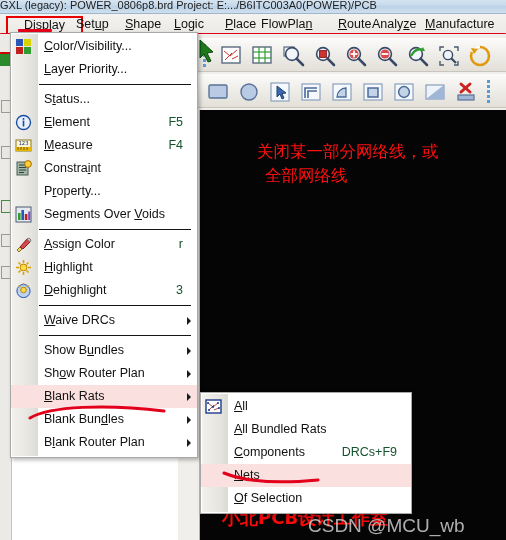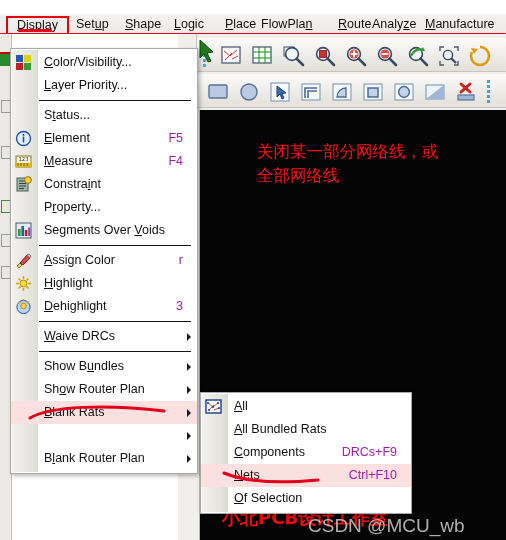--- a/index.html
+++ b/index.html
@@ -36,21 +36,21 @@
     border-bottom: 1px solid #d4d0c8;
   }
   .menubar-item {
     position: absolute; top: 2px; height: 16px;
     font-size: 12.5px; color: #111; white-space: nowrap;
     padding: 0 2px; line-height: 16px;
   }
   .menubar-item u { text-decoration: underline; }
   .menubar-item.active {
     border: 2px solid #e60000;
-    padding: 0 9px;
+    padding: 0 16px;
     top: 2px; height: 19px; line-height: 15px;
   }
 
   
   .red-rule {
     position: absolute; background: #e2001a; border-radius: 1px;
   }
 
   
   .left-strip {
@@ -127,39 +127,39 @@
     background: #f0efeb;
     border-right: 1px solid #b9b5ad;
   }
   .bg-panel-inner {
     position: absolute; left: 0; top: 0; width: 166px; height: 506px;
     background: #ffffff;
   }
 
   
   .popup {
-    position: absolute; left: 10px; top: 48px; width: 188px;
+    position: absolute; left: 10px; top: 32px; width: 188px;
     background: #ffffff;
     border: 1px solid #a9a9a9;
     box-shadow: 2px 2px 4px rgba(0,0,0,0.28);
     padding: 2px 0 3px 0;
   }
   .popup-gutter {
     position: absolute; left: 1px; top: 1px; width: 26px; bottom: 1px;
     background: linear-gradient(to right,#f2f1ee 0%, #e6e4df 70%, #dcdad4 100%);
   }
   .mi {
     position: relative; height: 23px; line-height: 23px;
     padding-left: 33px; padding-right: 8px;
     font-size: 12.5px; color: #111; white-space: nowrap;
     cursor: default;
   }
   .mi .label u { text-decoration: underline; }
   .mi .accel {
-    position: absolute; right: 14px; top: 0; font-size: 12.5px; color: #a21caf;
+    position: absolute; right: 14px; top: 0; font-size: 12.5px; color: #14532d;
   }
   .mi .arrow {
     position: absolute; right: 6px; top: 8px;
     width: 0; height: 0;
     border-left: 4px solid #1a1a1a;
     border-top: 4px solid transparent;
     border-bottom: 4px solid transparent;
   }
   .mi.hl { background: #fbe0e0; }
   .mi .ic {
@@ -184,20 +184,23 @@
   }
 
   
   .annot { position: absolute; pointer-events: none; }
 </style>
 </head>
 <body>
 
 <div id="app">
 
+  <div class="titlebar">
+    <div class="titlebar-text">GXL (legacy): POWER_0806p8.brd  Project: E:.../B6ITC003A0(POWER)/PCB</div>
+  </div>
 
   <div class="menubar" id="menubar">
       <div class="menubar-item active" style="left: 6px;"><span><u>D</u>isplay</span></div>
       <div class="menubar-item" style="left: 74px;"><span>Set<u>u</u>p</span></div>
       <div class="menubar-item" style="left: 123px;"><span><u>S</u>hape</span></div>
       <div class="menubar-item" style="left: 172px;"><span><u>L</u>ogic</span></div>
       <div class="menubar-item" style="left: 223px;"><span><u>P</u>lace</span></div>
       <div class="menubar-item" style="left: 259px;"><span>FlowPla<u>n</u></span></div>
       <div class="menubar-item" style="left: 336px;"><span><u>R</u>oute</span></div>
       <div class="menubar-item" style="left: 370px;"><span>Analy<u>z</u>e</span></div>
@@ -375,21 +378,21 @@
         </div>
       </div>
   </div>
 
   <svg class="green-arrow" width="18" height="26" viewBox="0 0 18 26">
     <path d="M2 2 L15 14 L9 15 L13 23 L10 24 L6 16 L2 20 Z" fill="#1f7a1f" stroke="#0b4d0b" stroke-width="1"></path>
   </svg>
 
   <div class="canvas">
     <div class="canvas-note">关闭某一部分网络线，或</div>
-    <div class="canvas-note" style="top:54px;">全部网络线</div>
+    <div class="canvas-note" style="top:54px;margin-left:8px;">全部网络线</div>
     <div class="canvas-brand">小北PCB设计工作室</div>
     <div class="canvas-watermark">CSDN @MCU_wb</div>
   </div>
 
   <div class="popup">
     <div class="popup-gutter"></div>
     <div id="display-menu-items">
         <div class="mi"><span class="ic"><svg width="17" height="17" viewBox="0 0 17 17">
               <rect x="1" y="1" width="7" height="7" fill="#2a55b8"></rect>
               <rect x="9" y="1" width="7" height="7" fill="#d8d200"></rect>
@@ -460,21 +463,21 @@
                 <line x1="13.4" y1="3.6" x2="11.7" y2="5.3"></line>
               </g>
               <circle cx="8.5" cy="8" r="2.8" fill="#ffd94a" stroke="#b98a00"></circle>
             </svg></span><span class="label"><u>D</u>ehighlight</span><span class="accel">3</span></div>
         <div class="sep"></div>
         <div class="mi"><span class="label"><u>W</u>aive DRCs</span><span class="arrow"></span></div>
         <div class="sep"></div>
         <div class="mi"><span class="label">Show B<u>u</u>ndles</span><span class="arrow"></span></div>
         <div class="mi"><span class="label">Sh<u>o</u>w Router Plan</span><span class="arrow"></span></div>
         <div class="mi hl"><span class="label"><u>B</u>lank Rats</span><span class="arrow"></span></div>
-        <div class="mi"><span class="arrow"></span></div>
+        <div class="mi"><span class="label">Blank Bun<u>d</u>les</span><span class="arrow"></span></div>
         <div class="mi"><span class="label">B<u>l</u>ank Router Plan</span><span class="arrow"></span></div>
       </div>
   </div>
 
   <div class="submenu">
     <div class="submenu-gutter"></div>
     <div id="submenu-items">
         <div class="mi"><span class="ic"><svg width="17" height="17" viewBox="0 0 17 17">
               <rect x="1" y="2" width="15" height="13" fill="#ffffff" stroke="#1a3b8a" stroke-width="1.4"></rect>
               <g stroke="#b03030" stroke-width="0.9">
@@ -486,21 +489,21 @@
               <g fill="#1a3b8a">
                 <circle cx="3" cy="5" r="1"></circle>
                 <circle cx="13" cy="5" r="1"></circle>
                 <circle cx="8" cy="9" r="1"></circle>
                 <circle cx="4" cy="12" r="1"></circle>
                 <circle cx="14" cy="10" r="1"></circle>
               </g>
             </svg></span><span class="label"><u>A</u>ll</span></div>
         <div class="mi"><span class="label"><u>A</u>ll Bundled Rats</span></div>
         <div class="mi"><span class="label"><u>C</u>omponents</span><span class="accel">DRCs+F9</span></div>
-        <div class="mi hl"><span class="label"><u>N</u>ets</span><span class="accel">Ctrl+F10</span></div>
+        <div class="mi hl"><span class="label"><u>N</u>ets</span></div>
         <div class="mi"><span class="label"><u>O</u>f Selection</span></div>
       </div>
   </div>
 
   <svg class="annot" style="left:28px; top:404px;" width="140" height="18" viewBox="0 0 140 18">
     <path d="M2 14 C 22 2, 78 0, 136 7" stroke="#e2001a" stroke-width="3" fill="none" stroke-linecap="round"></path>
   </svg>
 
   <svg class="annot" style="left:222px; top:471px;" width="100" height="14" viewBox="0 0 100 14">
     <path d="M2 2 C 26 12, 64 12, 96 9" stroke="#e2001a" stroke-width="3" fill="none" stroke-linecap="round"></path>

